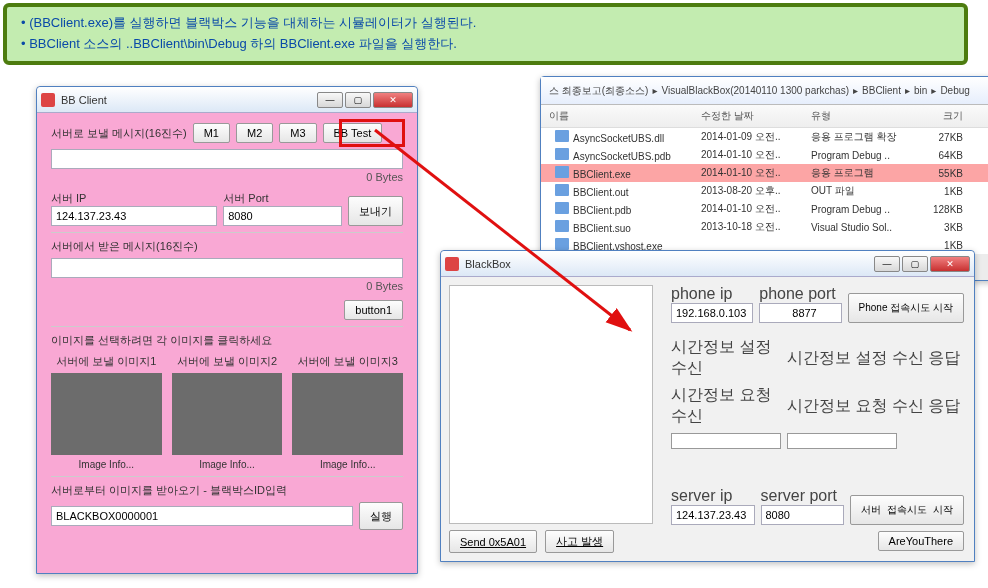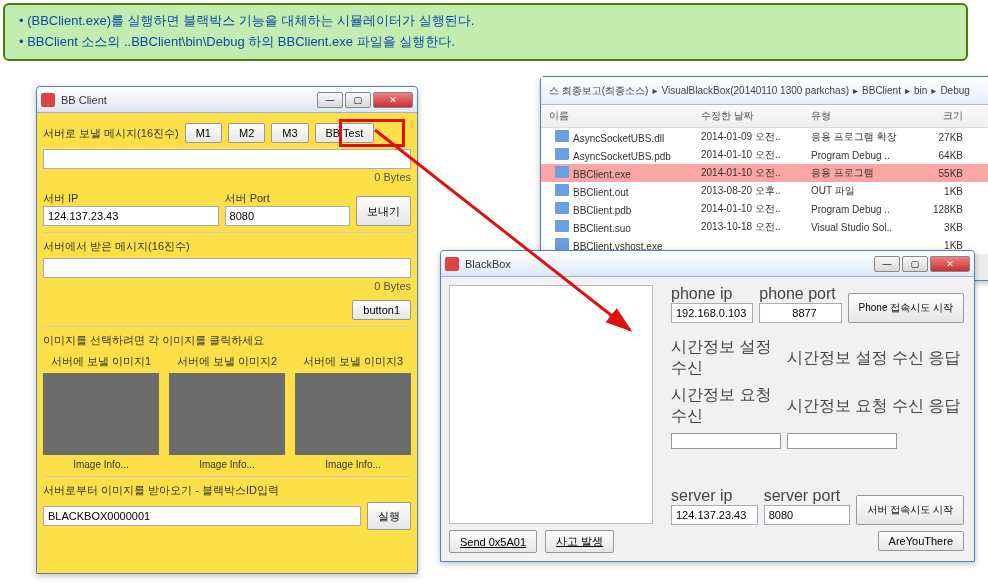--- a/index.html
+++ b/index.html
@@ -1,30 +1,30 @@
 <!DOCTYPE html>
 <html><head>
   <meta charset="utf-8">
   <style>
     * { box-sizing: border-box; margin: 0; padding: 0; font-family: "Malgun Gothic", "Segoe UI", sans-serif; }
     body { width: 988px; height: 588px; background: #fff; position: relative; font-size: 11px; }
     
-    .instruction-box { position: absolute; top: 3px; left: 3px; width: 965px; background: #c3ecb0; border: 2px solid #4d7c0f; border-radius: 6px; padding: 6px 14px; color: #0a4aa8; font-size: 13px; line-height: 1.6; }
+    .instruction-box { position: absolute; top: 3px; left: 3px; width: 965px; background: #c3ecb0; border: 4px solid #4d7c0f; border-radius: 6px; padding: 6px 14px; color: #0a4aa8; font-size: 13px; line-height: 1.6; }
     
     .window { position: absolute; background: #ececec; border: 1px solid #5080c0; border-radius: 4px 4px 0 0; box-shadow: 0 2px 6px rgba(0,0,0,.25); }
     .titlebar { height: 26px; background: linear-gradient(#fff, #dce8f6); display: flex; align-items: center; padding: 0 4px; border-radius: 4px 4px 0 0; border-bottom: 1px solid #aac; }
     .titlebar .icon-app { width: 14px; height: 14px; background: #d44; margin-right: 6px; border-radius: 2px; }
     .titlebar .title { flex: 1; font-size: 11px; color: #333; }
     .winbtns { display: flex; gap: 2px; }
     .winbtn { width: 26px; height: 16px; border: 1px solid #888; border-radius: 2px; background: linear-gradient(#f8f8f8,#d8d8d8); display: flex; align-items: center; justify-content: center; font-size: 9px; cursor: pointer; }
     .winbtn.close { background: linear-gradient(#f08080,#c83030); color: #fff; width: 40px; }
     
     
     .bbclient { top: 86px; left: 36px; width: 382px; height: 488px; }
-    .bbclient .body { padding: 10px 6px; background: #fde047; height: calc(100% - 26px); }
+    .bbclient .body { padding: 10px 14px; background: #f9a8d4; height: calc(100% - 26px); }
     .row { display: flex; align-items: center; gap: 6px; margin-bottom: 6px; }
     .lbl { font-size: 11px; color: #333; }
     .txtin { border: 1px solid #aab; background: #fff; padding: 2px 4px; font-size: 11px; height: 20px; }
     .btn { border: 1px solid #999; background: linear-gradient(#fdfdfd,#e6e6e6); padding: 3px 10px; font-size: 11px; border-radius: 2px; cursor: pointer; }
     .bytes { text-align: right; font-size: 11px; color: #555; margin: 2px 0 8px; }
     .group-line { border-top: 1px solid #ccc; margin: 6px 0; }
     .imgrow { display: flex; gap: 10px; margin: 6px 0; }
     .imgcol { flex: 1; text-align: center; }
     .imgthumb { width: 100%; height: 82px; background: #6c6c6c; margin: 4px 0; }
     .imginfo { font-size: 10px; color: #333; }
@@ -235,21 +235,21 @@
           </div>
         <div class="row">
           <span class="prog"><span class="fill" style="width:45%"></span></span>
           <span class="prog"></span>
         </div>
       </div>
       <div style="position:absolute; bottom:10px; left:10px; right:10px;">
         <div class="row" style="align-items:flex-end;">
           <div style="flex:1"><div class="lblf">server ip</div><input class="txtin" style="width: 100%;" value="124.137.23.43"></div>
           <div style="flex:1"><div class="lblf">server port</div><input class="txtin" style="width: 100%;" value="8080"></div>
-          <button class="btn" style="height:30px;font-size:10px;">서버 접속시도 시작</button>
+          <button class="btn" style="height:30px;font-size:10px;font-family:Liberation Mono, monospace;">서버 접속시도 시작</button>
         </div>
         <div style="text-align:right;margin-top:6px;"><button class="btn">AreYouThere</button></div>
       </div>
     </div>
   </div>
 </div>
 
 <svg class="arrow-svg">
   <defs>
       <marker id="ah" markerWidth="10" markerHeight="10" refX="8" refY="3" orient="auto">

